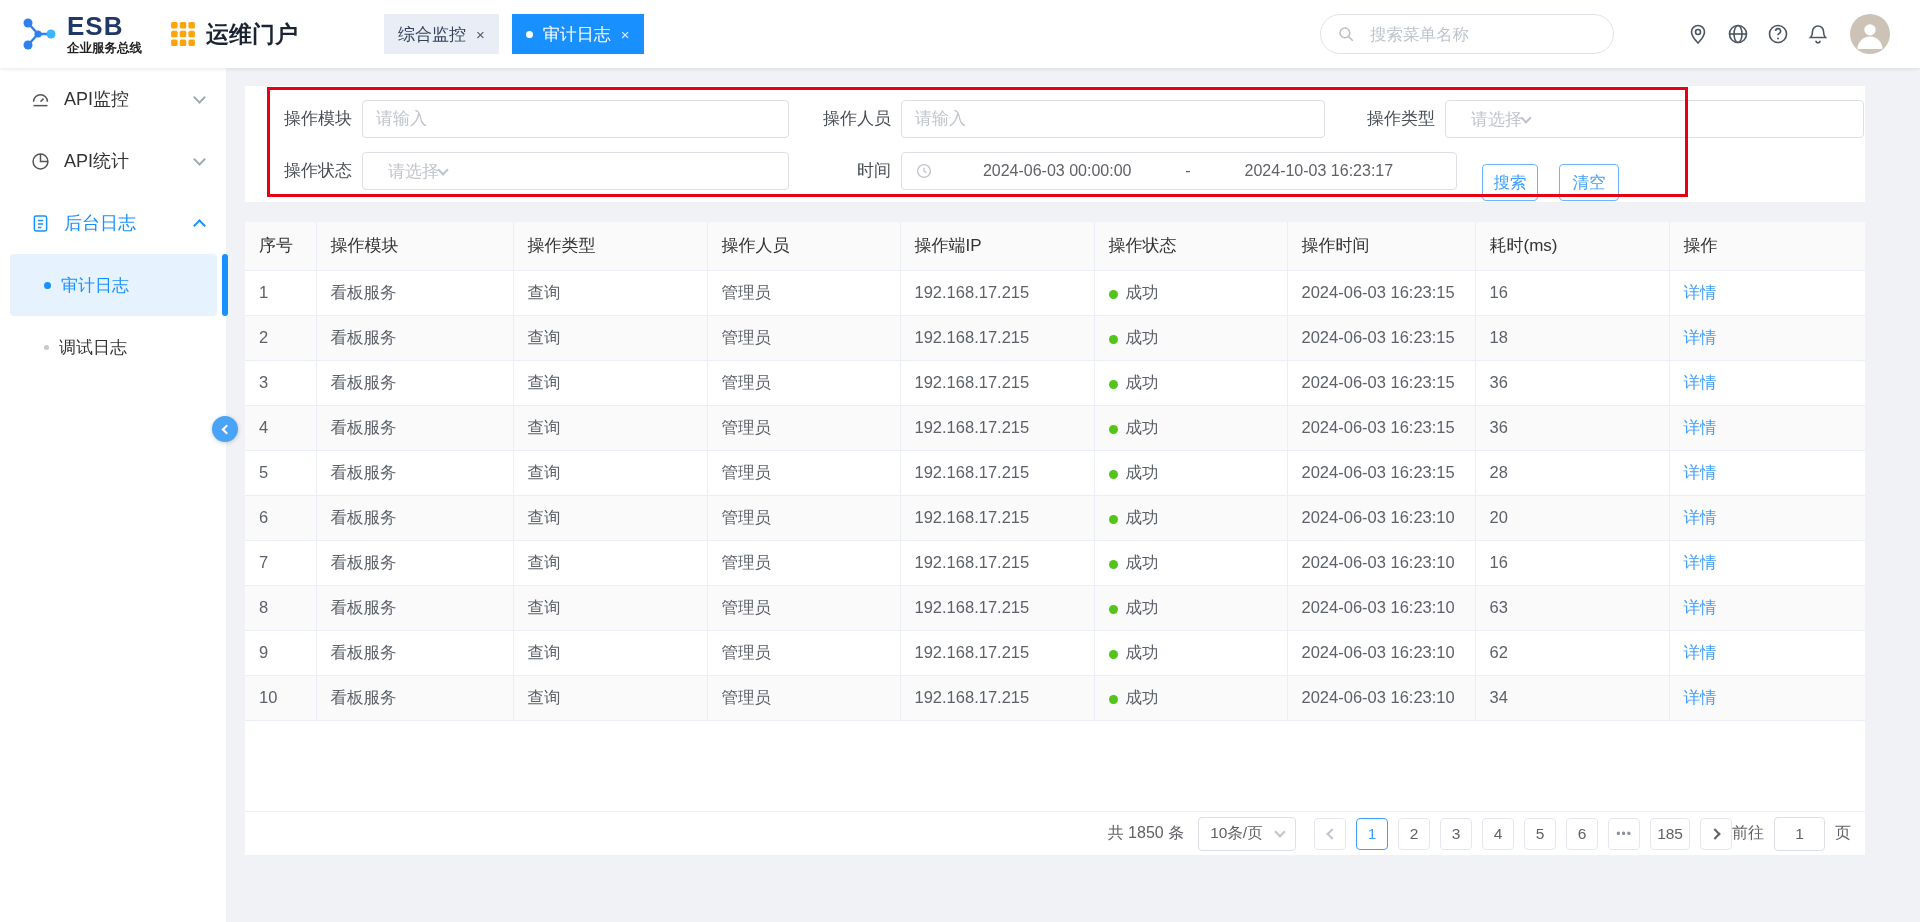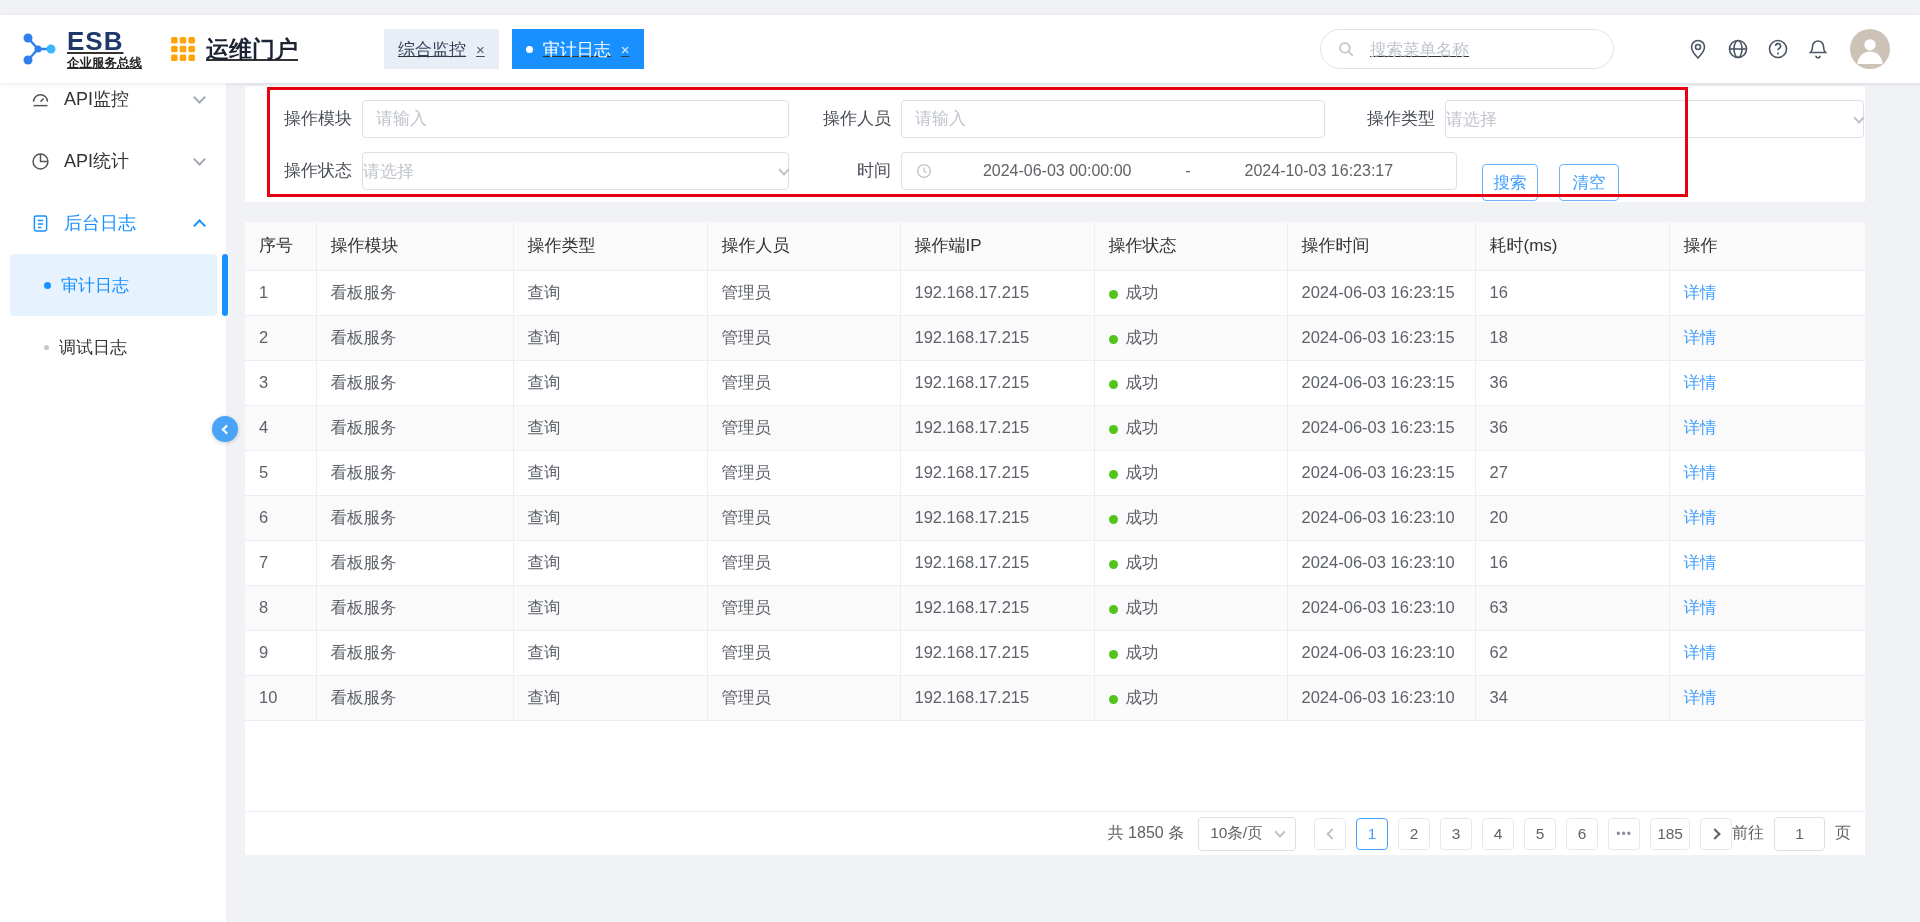--- a/index.html
+++ b/index.html
@@ -8,23 +8,23 @@
     position: relative;
     font-family: "Liberation Sans", "DejaVu Sans", sans-serif;
     background: #f0f2f5;
     overflow: hidden;
     color: #333;
   }
   svg { display:block; }
 
   
   .topbar {
-    position:absolute; top:15px; left:0; width:1920px; height:68px;
+    position:absolute; top:0; left:0; width:1920px; height:68px;
     background:#fff; display:flex; align-items:center;
-    box-shadow:0 1px 4px rgba(0,21,41,.10); z-index:20;text-decoration:underline;
+    box-shadow:0 1px 4px rgba(0,21,41,.10); z-index:20;
   }
   .logo { display:flex; align-items:center; gap:9px; margin-left:18px; }
   .logo-text { display:flex; flex-direction:column; line-height:1; }
   .logo-title { font-size:26px; font-weight:bold; color:#1f3867; letter-spacing:1px; }
   .logo-sub { font-size:12.5px; font-weight:bold; color:#222; margin-top:3px; }
   .portal { display:flex; align-items:center; gap:10px; margin-left:28px; }
   .portal-title { font-size:23px; font-weight:bold; color:#1c2433; }
   .tabs { display:flex; gap:13px; margin-left:86px; }
   .tab {
     height:40px; display:flex; align-items:center; gap:10px;
@@ -102,21 +102,21 @@
   .filter-card { position:absolute; top:18px; left:0; width:1620px; height:116px; background:#fff; }
   .f-label {
     position:absolute; height:38px; line-height:38px; font-size:17px; color:#4a4f57; text-align:right;
   }
   .f-input, .f-select, .date-range {
     position:absolute; height:38px; border:1px solid #dcdfe6; border-radius:4px;
     background:#fff; font-size:17px; color:#606266;
   }
   .f-input { padding:0 13px; outline:none; font-family:inherit; }
   .f-input::placeholder { color:#c0c4cc; }
-  .f-select { display:flex; align-items:center; justify-content:space-between; padding:0 0; cursor:pointer; }
+  .f-select { display:flex; align-items:center; padding:0 25px; cursor:pointer; }
   .f-select .ph { color:#c0c4cc; }
   .f-select .chev, .size-select .chev { width:8px; height:8px; border-color:#c0c4cc; margin-top:-3px; }
   .date-range { display:flex; align-items:center; padding:0 13px; cursor:pointer; font-size:16px; }
   .date-range .d-icon { width:18px; height:18px; color:#c0c4cc; flex:none; }
   .date-range .d-val { flex:1; text-align:center; color:#606266; }
   .date-range .sep { color:#606266; padding:0 4px; }
   .btn-outline {
     position:absolute; height:37px; background:#fff; border:1px solid #6db5fb; color:#409eff;
     border-radius:4px; font-size:16.5px; cursor:pointer; font-family:inherit;margin-top:12px;
   }
@@ -397,21 +397,21 @@
             <td><a class="link">详情</a></td>
           </tr>
           <tr>
             <td>5</td>
             <td>看板服务</td>
             <td>查询</td>
             <td>管理员</td>
             <td>192.168.17.215</td>
             <td><span class="dot"></span>成功</td>
             <td>2024-06-03 16:23:15</td>
-            <td>27</td>
+            <td>28</td>
             <td><a class="link">详情</a></td>
           </tr>
           <tr class="striped">
             <td>6</td>
             <td>看板服务</td>
             <td>查询</td>
             <td>管理员</td>
             <td>192.168.17.215</td>
             <td><span class="dot"></span>成功</td>
             <td>2024-06-03 16:23:10</td>

